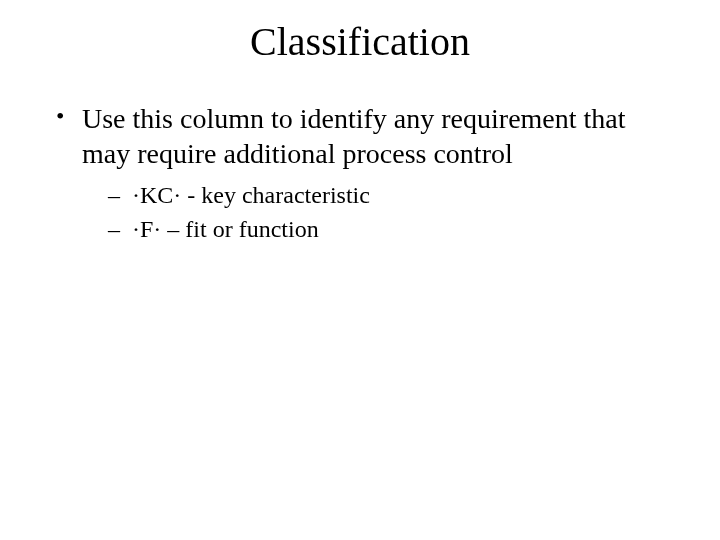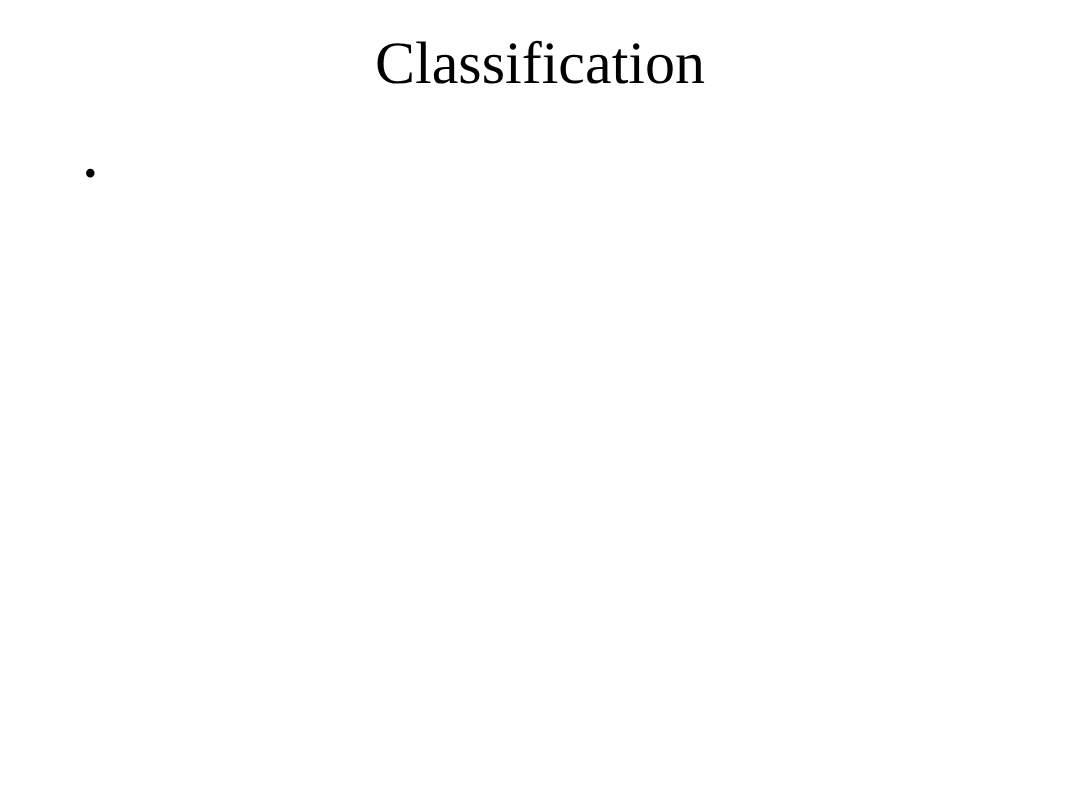--- a/index.html
+++ b/index.html
@@ -64,18 +64,21 @@
   }
 </style>
 </head>
 <body>
 
 <div class="slide">
   <h1 class="title">Classification</h1>
 
   <ul class="level1">
     <li>
+      <span>Use this column to identify any requirement that may require additional process control</span>
       <ul class="level2">
+        <li>·KC· -  key characteristic</li>
+        <li>·F· – fit or function</li>
       </ul>
       <div class="gap"></div>
     </li>
   </ul>
 </div>
 
 </body></html>

